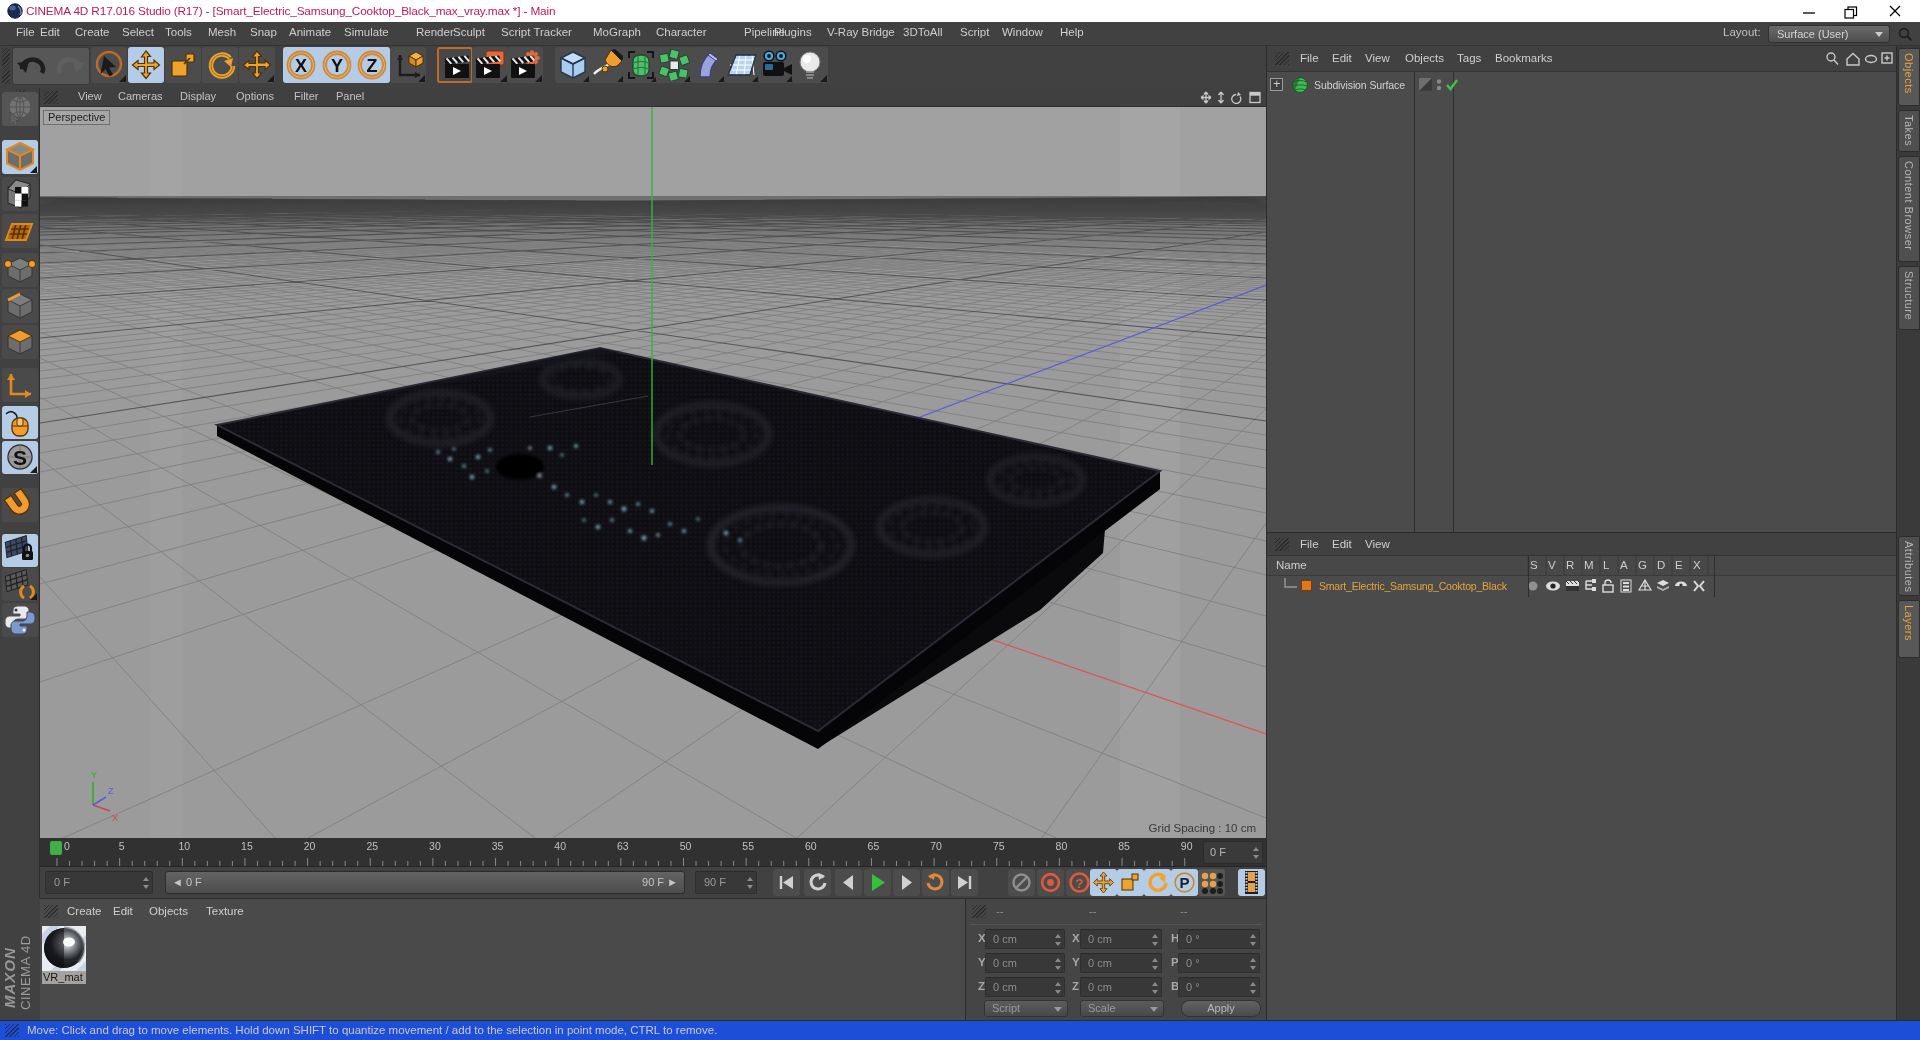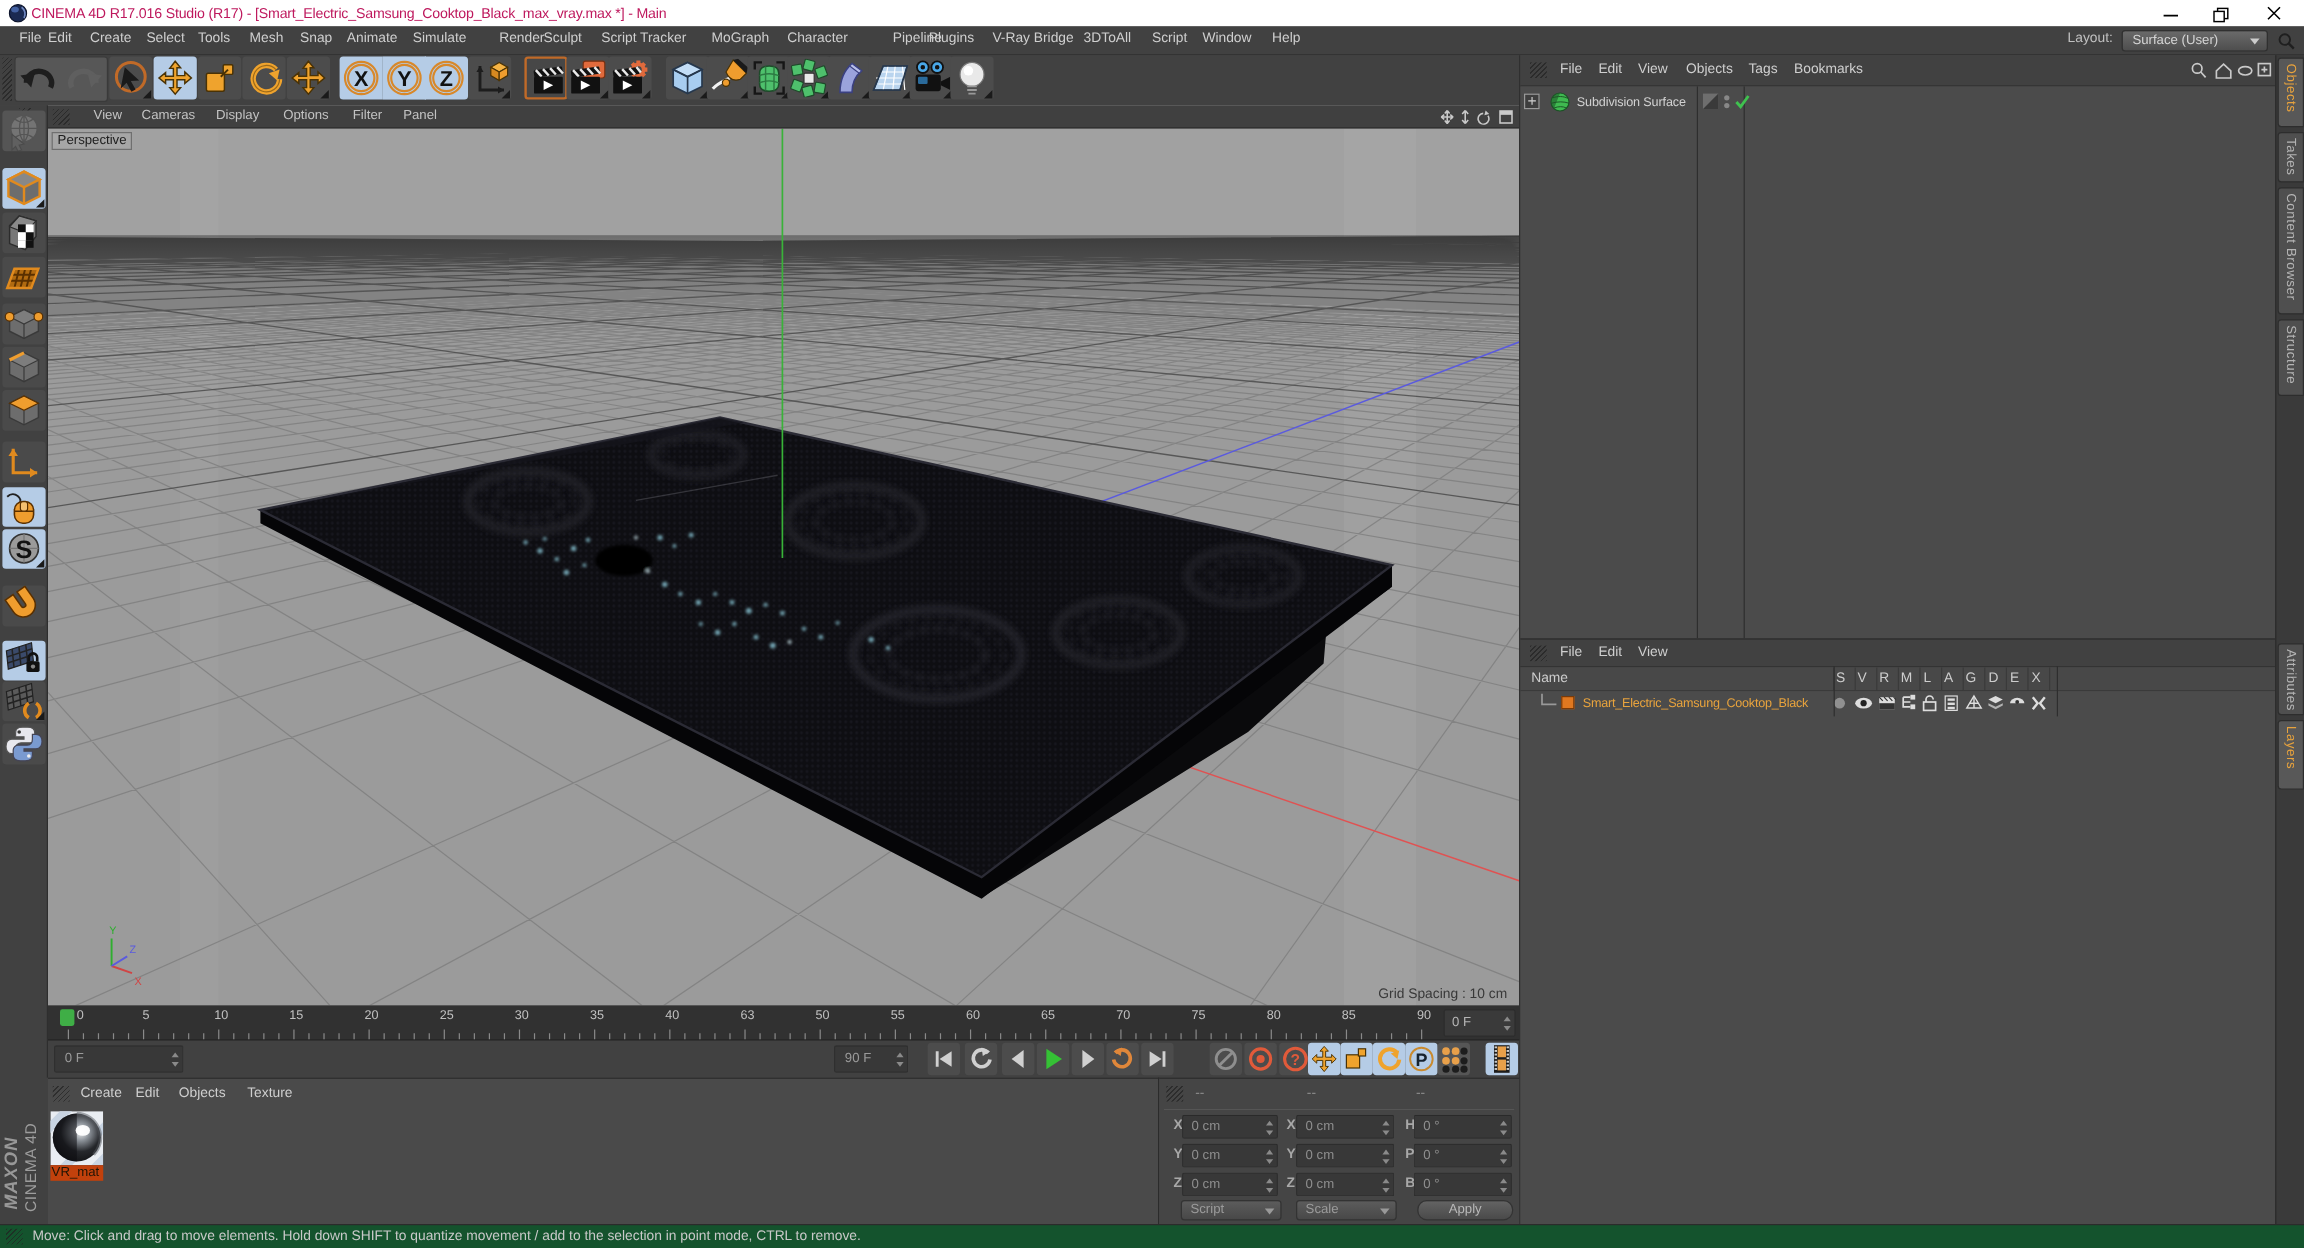--- a/index.html
+++ b/index.html
@@ -12,21 +12,21 @@
 #lbar{left:0;top:88px;width:40px;height:932px;background:#414141;border-right:1px solid #2e2e2e}
 #vp{left:40px;top:88px;width:1226px;height:750px;background:#a2a2a2}
 #vphead{position:absolute;left:0;top:0;width:1226px;height:19px;background:#404040;border-bottom:1px solid #2f2f2f}
 #vphead .mtxt{top:2px;font-size:11px;color:#c3c3c3}
 #rcol{left:1266px;top:46px;width:630px;height:974px;background:#474747;border-left:1px solid #2b2b2b}
 #tabstrip{left:1896px;top:46px;width:24px;height:974px;background:#3a3a3a;border-left:1px solid #2b2b2b}
 #timeline{left:40px;top:838px;width:1226px;height:60px;background:#414141}
 #mats{left:40px;top:898px;width:926px;height:122px;background:#4a4a4a;border-top:1px solid #2b2b2b;border-right:1px solid #2b2b2b}
 #coords{left:966px;top:898px;width:300px;height:122px;background:#454545;border-top:1px solid #2b2b2b}
 #maxon{left:0;top:898px;width:40px;height:122px;background:#414141}
-#statusbar{left:0;top:1020px;width:1920px;height:20px;background:#14532d;border-top:1px solid #2b2b2b}
+#statusbar{left:0;top:1020px;width:1920px;height:20px;background:#1d4ed8;border-top:1px solid #2b2b2b}
 .vgrip{position:absolute;width:8px;height:36px;opacity:.7;
  background-image:repeating-linear-gradient(135deg,#222 0 1px,transparent 1px 3px)}
 .btn{position:absolute;width:36px;height:36px;background:#4c4c4c;border-radius:3px}
 .btn.blue{background:#b5cce6}
 .btn svg{position:absolute;left:2px;top:2px}
 .corner{position:absolute;right:1px;bottom:1px;width:0;height:0;border-left:7px solid transparent;border-bottom:7px solid #1a1a1a}
 .lbtn{position:absolute;left:2px;width:36px;height:34px;background:#4a4a4a;border-radius:3px}
 .lbtn.blue{background:#b5cce6}
 .sep{position:absolute;background:#2e2e2e}
 .fld{position:absolute;background:#383838;border:1px solid #2f2f2f;border-top-color:#2a2a2a;
@@ -784,20 +784,24 @@
     </div>
 <div class="abs" style="left:1163px;top:3px;width:60px;height:23px;background:#3a3a3a;border:1px solid #2c2c2c;border-radius:2px;color:#b5b5b5;font-size:11px">
       <span style="position:absolute;left:6px;top:4px">0 F</span>
       <span class="spin" style="top:4px"></span>
     </div>
 <div class="abs" style="left:10px;top:3px;width:12px;height:14px;background:#3fae46;border-radius:2px"></div>
 <div class="fld" style="left:5px;top:33px;width:108px;height:23px">
       <span style="position:absolute;left:8px;top:4px">0 F</span>
       <span class="spin" style="top:4px"></span>
     </div>
+<div class="abs" style="left:125px;top:33px;width:520px;height:23px;background:linear-gradient(#646464,#4c4c4c);border:1px solid #2c2c2c;border-radius:3px;color:#c5c5c5;font-size:11px">
+ <span style="position:absolute;left:6px;top:4px">◄ 0 F</span>
+      <span style="position:absolute;right:6px;top:4px">90 F ►</span>
+    </div>
 <div class="fld" style="left:655px;top:33px;width:62px;height:23px">
       <span style="position:absolute;left:8px;top:4px">90 F</span>
       <span class="spin" style="top:4px"></span>
     </div>
 <div id="transport">
       <div style="position:absolute;left:733px;top:31px;width:27px;height:27px;background:#4c4c4c;border-radius:3px"><svg width="27" height="27">
           <path d="M8 7v13" stroke="#d0d0d0" stroke-width="2.4"></path>
           <path d="M20 7L10 13.5 20 20z" fill="#d0d0d0"></path>
         </svg></div>
       <div style="position:absolute;left:764px;top:31px;width:27px;height:27px;background:#4c4c4c;border-radius:3px"><svg width="27" height="27">
@@ -902,21 +906,21 @@
           <stop offset="1" stop-color="#0b0b0d"></stop>
         </radialGradient>
       </defs>
 <rect width="44" height="45" fill="#e9edf2"></rect>
 <path d="M-6 14L14 -6h10L-6 24zM8 45L44 9v10L18 45zM34 45l10-10v10z" fill="#c8d4e2"></path>
 <circle cx="22" cy="22" r="20" fill="url(#mball)"></circle>
 <path d="M22 2a20 20 0 0 0 0 40z" fill="#0c0d10" opacity=".55"></path>
 <ellipse cx="27" cy="16" rx="6" ry="4.5" fill="#fff" opacity=".95"></ellipse>
       <path d="M22 2a20 20 0 0 1 14 34" fill="none" stroke="#555a60" stroke-width="3" opacity=".5"></path>
 </svg>
-<div class="abs" style="left:2px;top:72px;width:44px;height:13px;background:#c2410c;overflow:hidden">
+<div class="abs" style="left:2px;top:72px;width:44px;height:13px;background:#a3a3a3;overflow:hidden">
       <span style="position:absolute;left:1px;top:0;font-size:11px;color:#201505">VR_mat</span>
     </div>
 </div>
 
 <div class="abs" id="coords">
 <div class="vgrip" style="left:6px;top:6px;width:14px;height:13px"></div>
 <span class="mtxt" style="left:30px;top:6px;color:#8e8e8e">--</span>
     <span class="mtxt" style="left:123px;top:6px;color:#8e8e8e">--</span>
     <span class="mtxt" style="left:214px;top:6px;color:#8e8e8e">--</span>
 <div class="sep" style="left:4px;top:25px;width:292px;height:1px;background:#383838;border-bottom:1px solid #555"></div>

